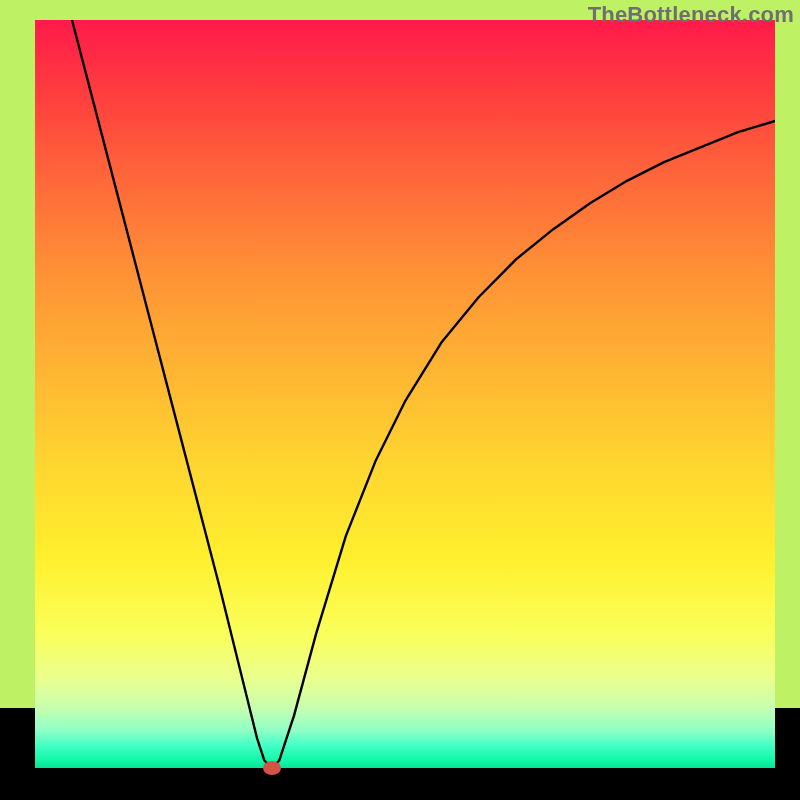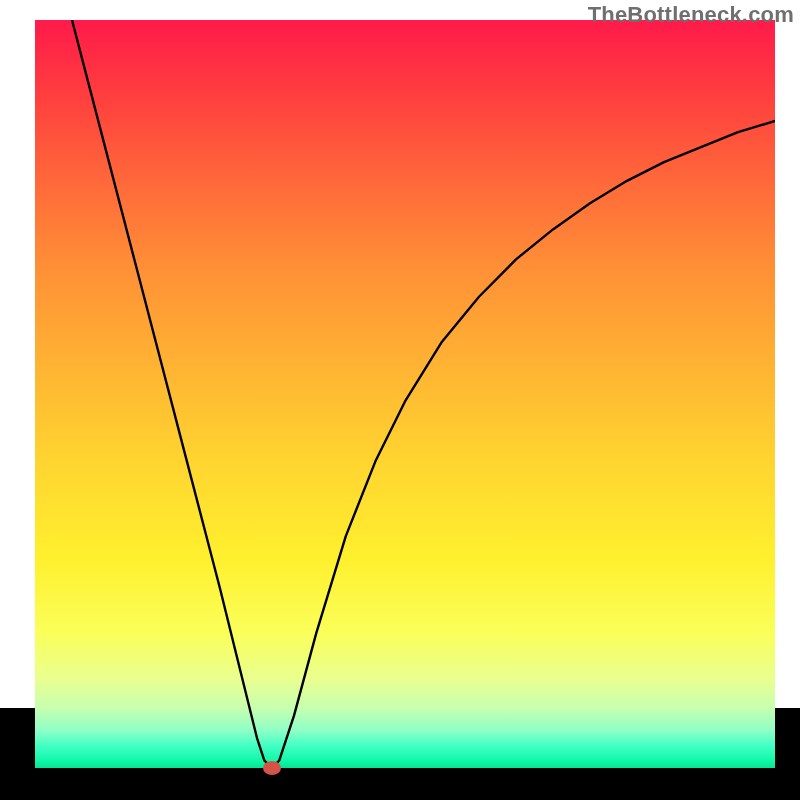--- a/index.html
+++ b/index.html
@@ -7,21 +7,21 @@
     padding: 0;
     width: 800px;
     height: 800px;
     background: #000;
     overflow: hidden;
   }
   .outer {
     position: relative;
     width: 800px;
     height: 708px;
-    background: #ffffff;
+    background: #bef264;
   }
   .plot {
     position: absolute;
     left: 35px;
     top: 20px;
     width: 740px;
     height: 748px;
     background: linear-gradient(to bottom,
       #ff1a4a 0%,
       #ff3e3e 10%,

